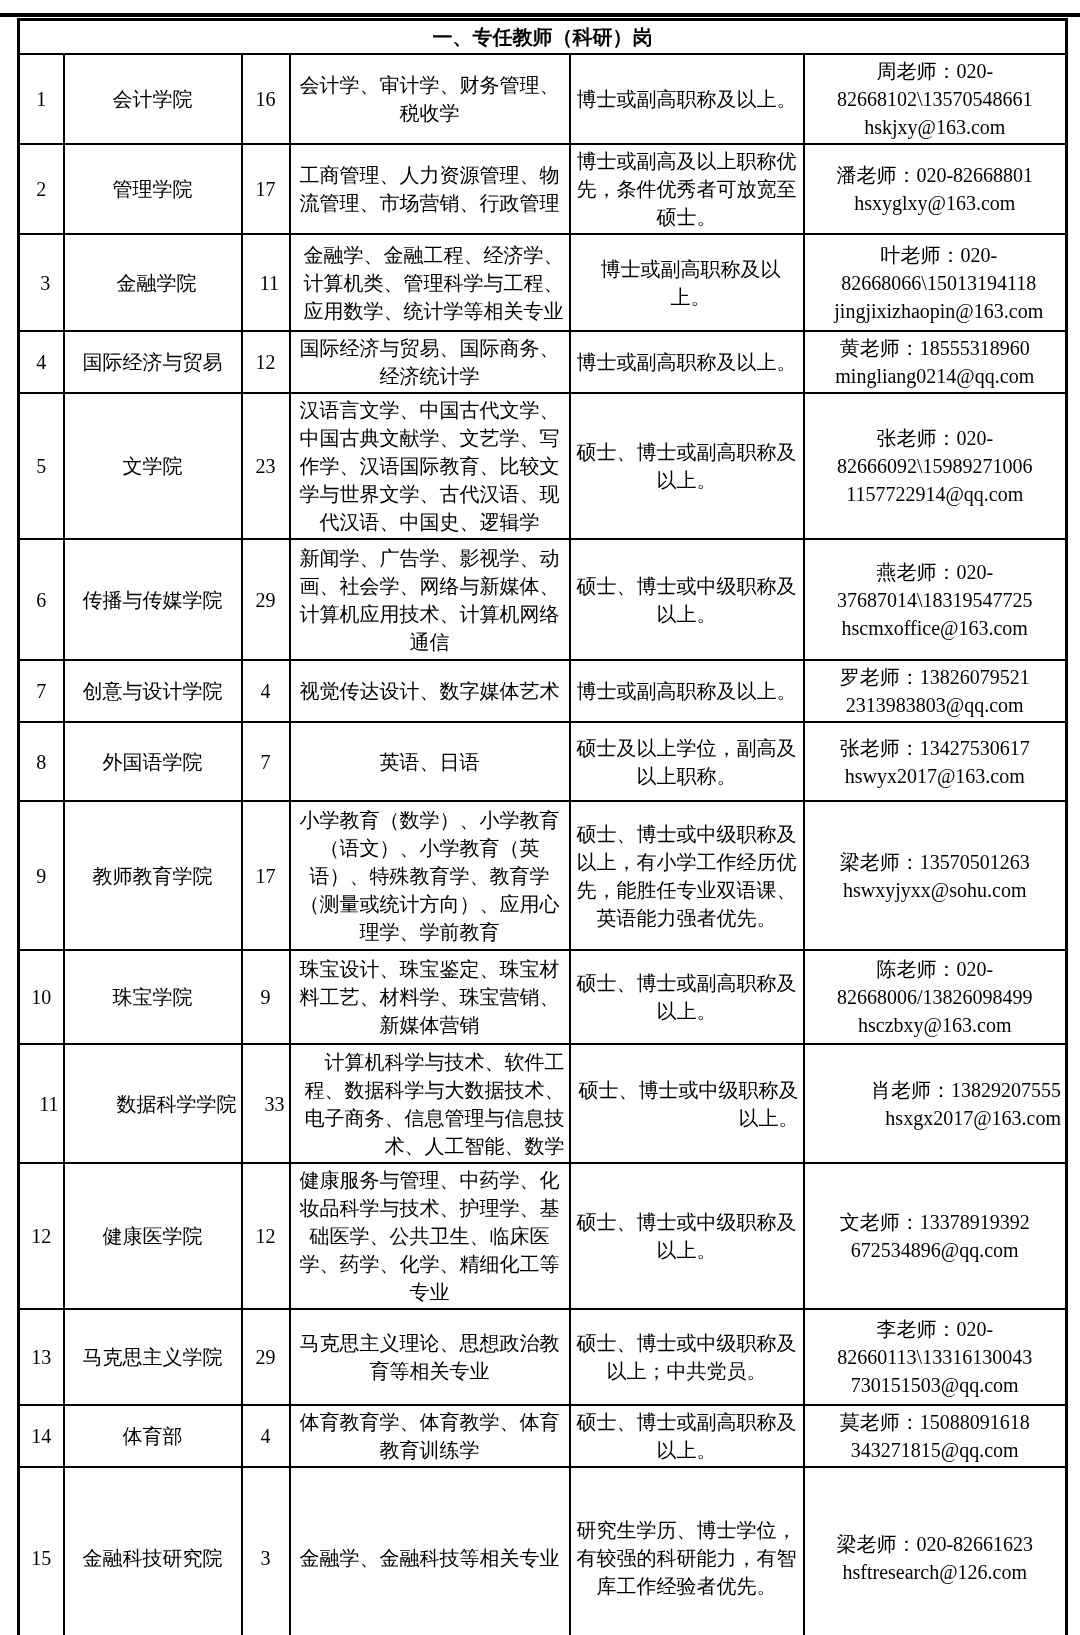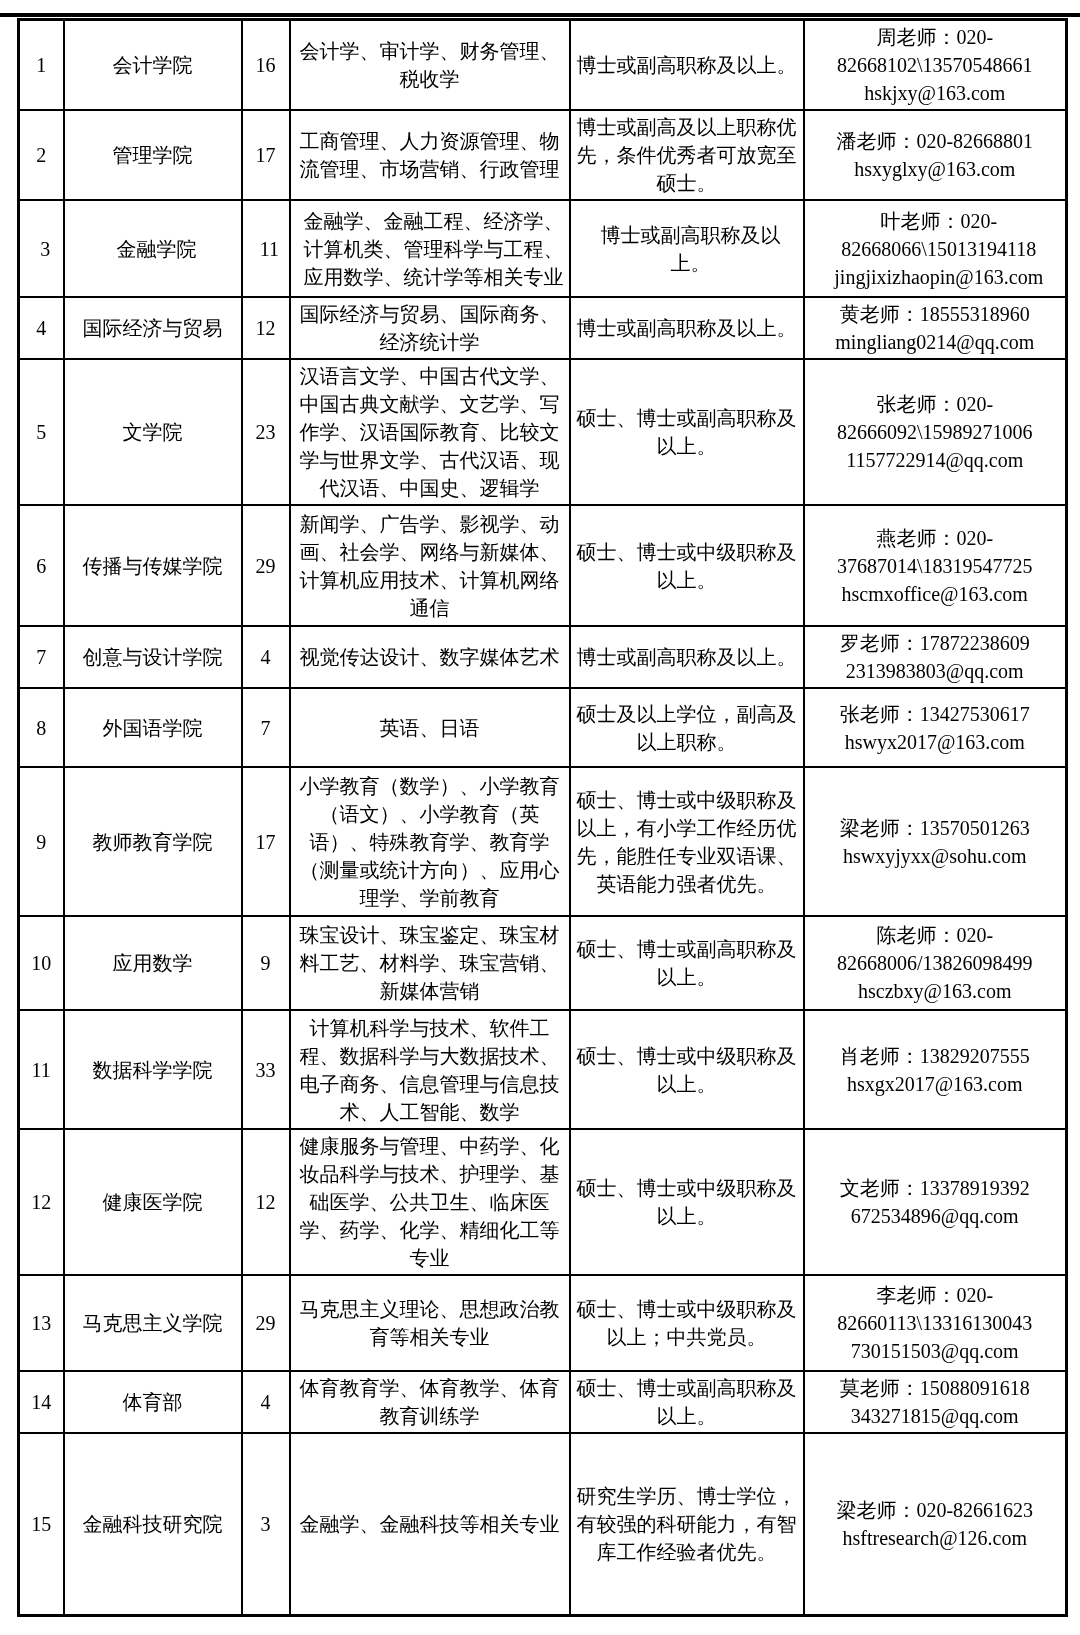--- a/index.html
+++ b/index.html
@@ -50,41 +50,44 @@
   #rows-body tr:nth-child(1)  td { height: 80px; }
   #rows-body tr:nth-child(2)  td { height: 80px; }
   #rows-body tr:nth-child(3)  td { height: 91px; padding-left: 12px; }
   #rows-body tr:nth-child(4)  td { height: 50px; }
   #rows-body tr:nth-child(5)  td { height: 138px; }
   #rows-body tr:nth-child(6)  td { height: 115px; }
   #rows-body tr:nth-child(7)  td { height: 56px; }
   #rows-body tr:nth-child(8)  td { height: 73px; }
   #rows-body tr:nth-child(9)  td { height: 143px; }
   #rows-body tr:nth-child(10) td { height: 88px; }
-  #rows-body tr:nth-child(11) td { height: 113px; }
+  #rows-body tr:nth-child(11) td { height: 113px; text-align: right; }
   #rows-body tr:nth-child(12) td { height: 136px; }
   #rows-body tr:nth-child(13) td { height: 90px; }
   #rows-body tr:nth-child(14) td { height: 54px; }
   #rows-body tr:nth-child(15) td { height: 176px; }
 </style>
 </head>
 <body>
 
 <div class="top-rule"></div>
 
 <table class="recruit">
   <colgroup>
     <col style="width:45px">
     <col style="width:178px">
     <col style="width:48px">
     <col style="width:280px">
     <col style="width:234px">
     <col style="width:263px">
   </colgroup>
   <tbody>
+    <tr>
+      <td class="title-cell" colspan="6">一、专任教师（科研）岗</td>
+    </tr>
   </tbody>
   <tbody id="rows-body">
       <tr>
     <td class="c-no">1</td>
     <td class="c-dept">会计学院</td>
     <td class="c-count">16</td>
     <td class="c-majors">会计学、审计学、财务管理、税收学</td>
     <td class="c-req">博士或副高职称及以上。</td>
     <td class="c-contact">周老师：020-
 82668102\13570548661
@@ -137,21 +140,21 @@
     <td class="c-contact">燕老师：020-
 37687014\18319547725
 hscmxoffice@163.com</td>
   </tr>
       <tr>
     <td class="c-no">7</td>
     <td class="c-dept">创意与设计学院</td>
     <td class="c-count">4</td>
     <td class="c-majors">视觉传达设计、数字媒体艺术</td>
     <td class="c-req">博士或副高职称及以上。</td>
-    <td class="c-contact">罗老师：17872238609
+    <td class="c-contact">罗老师：13826079521
 2313983803@qq.com</td>
   </tr>
       <tr>
     <td class="c-no">8</td>
     <td class="c-dept">外国语学院</td>
     <td class="c-count">7</td>
     <td class="c-majors">英语、日语</td>
     <td class="c-req">硕士及以上学位，副高及以上职称。</td>
     <td class="c-contact">张老师：13427530617
 hswyx2017@163.com</td>
@@ -160,21 +163,21 @@
     <td class="c-no">9</td>
     <td class="c-dept">教师教育学院</td>
     <td class="c-count">17</td>
     <td class="c-majors">小学教育（数学）、小学教育（语文）、小学教育（英语）、特殊教育学、教育学（测量或统计方向）、应用心理学、学前教育</td>
     <td class="c-req">硕士、博士或中级职称及以上，有小学工作经历优先，能胜任专业双语课、英语能力强者优先。</td>
     <td class="c-contact">梁老师：13570501263
 hswxyjyxx@sohu.com</td>
   </tr>
       <tr>
     <td class="c-no">10</td>
-    <td class="c-dept">应用数学</td>
+    <td class="c-dept">珠宝学院</td>
     <td class="c-count">9</td>
     <td class="c-majors">珠宝设计、珠宝鉴定、珠宝材料工艺、材料学、珠宝营销、新媒体营销</td>
     <td class="c-req">硕士、博士或副高职称及以上。</td>
     <td class="c-contact">陈老师：020-
 82668006/13826098499
 hsczbxy@163.com</td>
   </tr>
       <tr>
     <td class="c-no">11</td>
     <td class="c-dept">数据科学学院</td>

